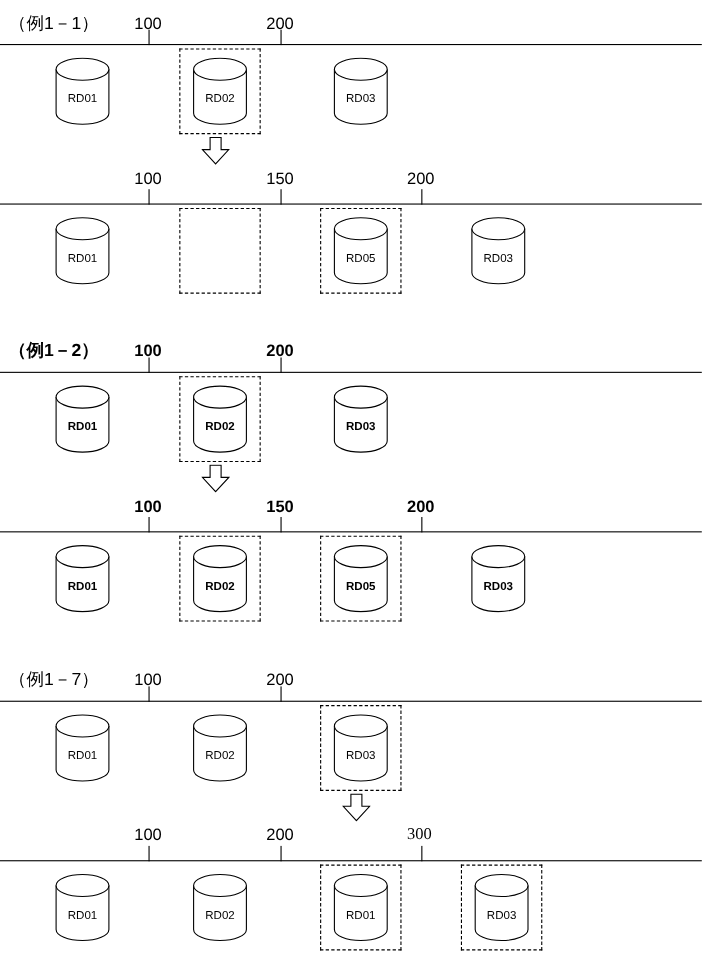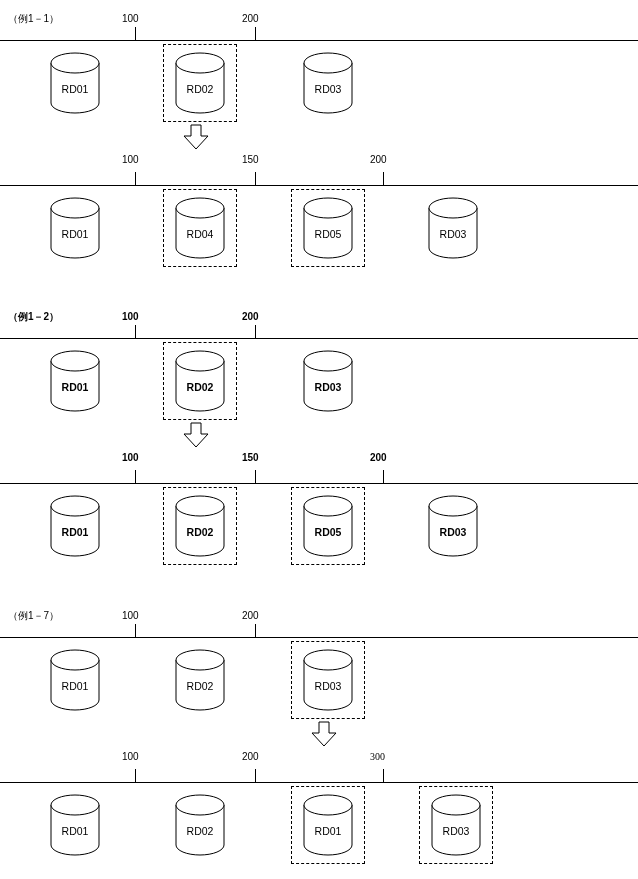--- a/index.html
+++ b/index.html
@@ -18,38 +18,38 @@
   #stage {
     position: absolute;
     left: 0; top: 0;
     width: 638px;
     height: 879px;
   }
   .abs { position: absolute; }
 
   
   .caption {
-    font-size: 10px;
+    font-size: 16px;
     white-space: nowrap;
     line-height: 1;
   }
 
   
   .axis {
     height: 0;
     border-top: 1px solid #000;
   }
   
   .tick {
     width: 0;
     border-left: 1px solid #000;
     height: 14px;
   }
   .ticklabel {
-    font-size: 10px;
+    font-size: 15px;
     white-space: nowrap;
     line-height: 1;
   }
 
   
   .cyl {
     width: 56px;
     height: 62px;
   }
   .cyl svg { display: block; }
@@ -113,27 +113,20 @@
       <div class="tick abs" style="left: 383px; top: 172px;"></div>
       <div class="axis abs" style="left: 0px; top: 185px; width: 638px;"></div>
       <div class="cyl abs" style="left: 47px; top: 197px;">
         <svg width="56" height="62" viewBox="0 0 56 62">
           <path d="M4,11 L4,51 A24,10 0 0 0 52,51 L52,11" fill="#ffffff" stroke="#000000" stroke-width="1"></path>
           <ellipse cx="28" cy="11" rx="24" ry="10" fill="#ffffff" stroke="#000000" stroke-width="1"></ellipse>
           <text x="28" y="41" text-anchor="middle" class="lbl" font-size="10.5" fill="#000000">RD01</text>
         </svg>
       </div>
       <div class="dashbox abs" style="left: 163px; top: 189px; width: 74px; height: 78px;"></div>
-      <div class="cyl abs" style="left: 172px; top: 197px;">
-        <svg width="56" height="62" viewBox="0 0 56 62">
-          <path d="M4,11 L4,51 A24,10 0 0 0 52,51 L52,11" fill="#ffffff" stroke="#000000" stroke-width="1"></path>
-          <ellipse cx="28" cy="11" rx="24" ry="10" fill="#ffffff" stroke="#000000" stroke-width="1"></ellipse>
-          <text x="28" y="41" text-anchor="middle" class="lbl" font-size="10.5" fill="#000000">RD04</text>
-        </svg>
-      </div>
       <div class="dashbox abs" style="left: 291px; top: 189px; width: 74px; height: 78px;"></div>
       <div class="cyl abs" style="left: 300px; top: 197px;">
         <svg width="56" height="62" viewBox="0 0 56 62">
           <path d="M4,11 L4,51 A24,10 0 0 0 52,51 L52,11" fill="#ffffff" stroke="#000000" stroke-width="1"></path>
           <ellipse cx="28" cy="11" rx="24" ry="10" fill="#ffffff" stroke="#000000" stroke-width="1"></ellipse>
           <text x="28" y="41" text-anchor="middle" class="lbl" font-size="10.5" fill="#000000">RD05</text>
         </svg>
       </div>
       <div class="cyl abs" style="left: 425px; top: 197px;">
         <svg width="56" height="62" viewBox="0 0 56 62">

